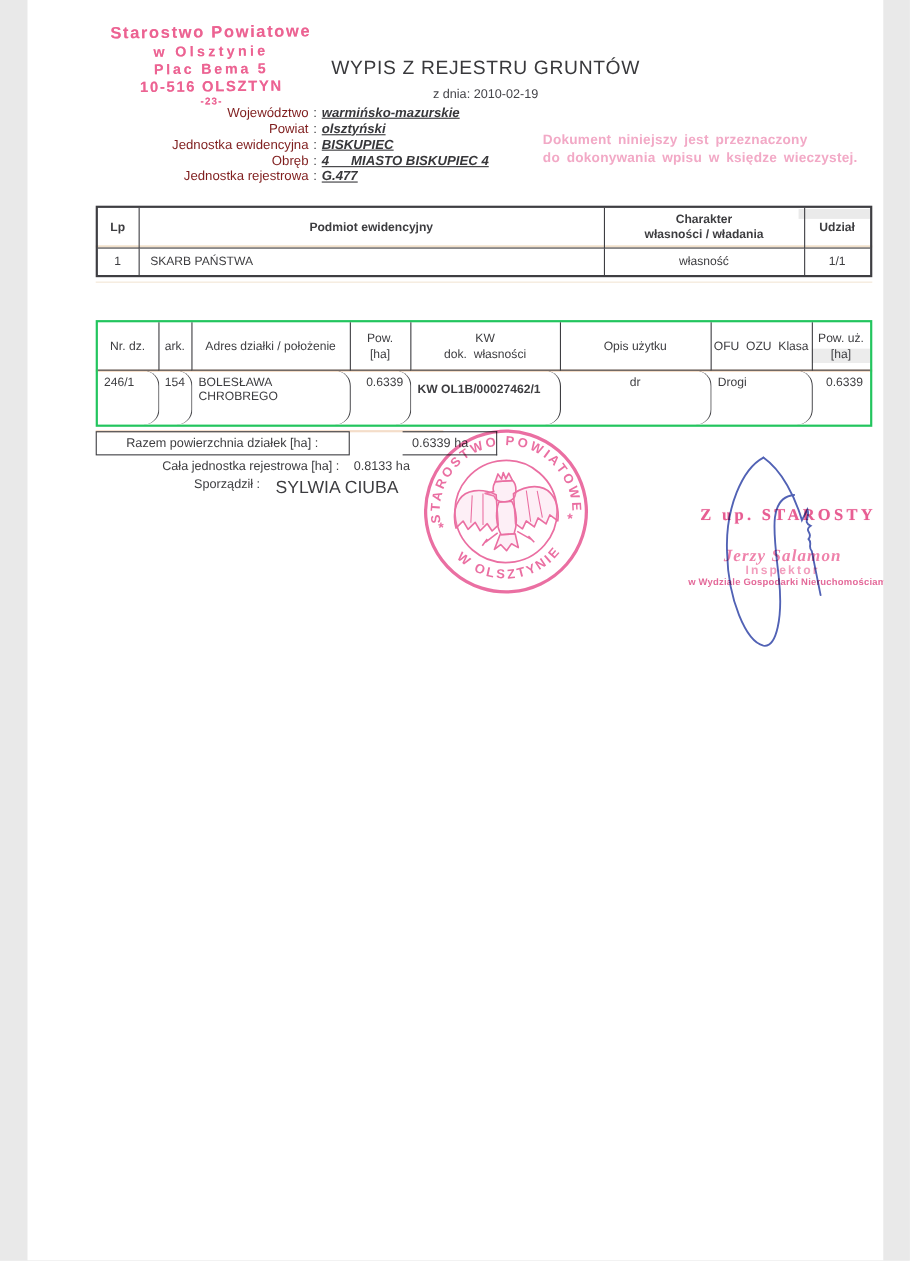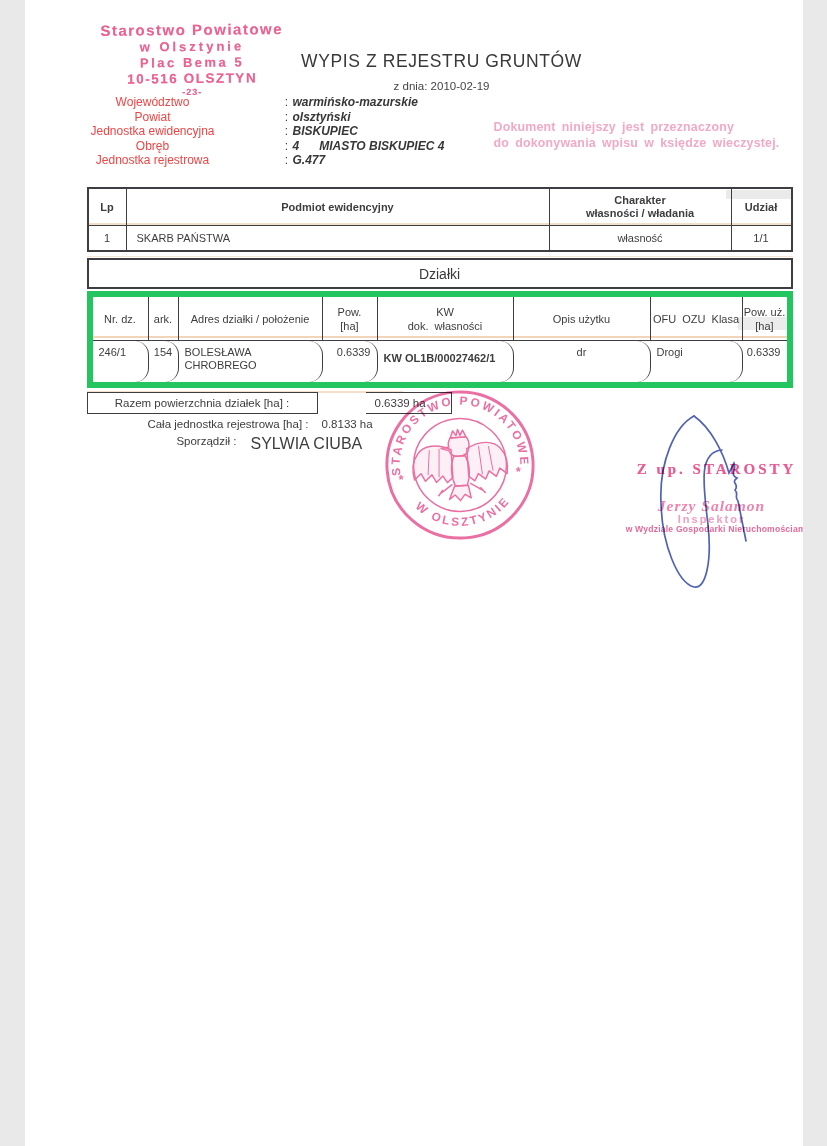--- a/index.html
+++ b/index.html
@@ -28,23 +28,23 @@
     font-size:17.5px; letter-spacing:.6px; color:#39393c; font-weight:500;
   }
   .date-line {
     position:absolute; left:0; top:80px; width:834px; text-align:center;
     font-size:11.5px; color:#45454a;
   }
 
   
   .fields { position:absolute; left:0; top:95px; }
   .frow { display:flex; height:14.5px; align-items:baseline; font-size:12px; }
-  .flabel { display:inline-block; width:256px; text-align:center; color:#ef4444; }
+  .flabel { display:inline-block; width:256px; text-align:right; color:#7f1d1d; }
   .fsep { display:inline-block; width:12px; text-align:center; color:#404044; }
-  .fvalue { font-weight:bold; font-style:italic; white-space:pre; color:#37373a; }
+  .fvalue { font-weight:bold; font-style:italic; white-space:pre; color:#37373a;text-decoration:underline; }
 
   
   .purpose-note {
     position:absolute; left:469px; top:120px; width:310px;
     color:#f2a9c6; font-size:12.4px; line-height:15.5px;
     font-weight:bold; letter-spacing:.2px; word-spacing:2.5px;
   }
 
   
   .art { position:absolute; pointer-events:none; }
@@ -67,21 +67,21 @@
     position:absolute; left:62px; top:258px; width:706px; height:31px;
     border:2px solid #3e3e42; display:flex; align-items:center; justify-content:center;
     font-size:14px; color:#39393c;
   }
 
   
   .t2 {
     position:absolute; left:62px; top:291px; width:706px; height:97px;
     display:grid; grid-template-columns:56px 30px 144px 55px 136px 137px 92px 1fr;
     grid-template-rows:44px 1fr;
-    border:6px solid #22c55e; font-size:11px;
+    border:2px solid #22c55e; font-size:11px;
   }
   .t2 .cell { border-right:1.5px solid #3e3e42; display:flex; align-items:center; justify-content:center; text-align:center; }
   .t2 .cell.last { border-right:none; }
   .t2 .hrow { border-bottom:1.5px solid #3e3e42; }
   .t2 .two { flex-direction:column; line-height:14px; }
   .t2 .d { align-items:flex-start; padding-top:5px;border-radius:14px; }
   .t2 .dl { justify-content:flex-start; text-align:left; padding-left:6px; }
   .t2 .dr { justify-content:flex-end; text-align:right; padding-right:6px; }
   .t2 .kw { padding-top:11px;font-weight:bold; }
   .adres2 { line-height:13px; }
@@ -184,21 +184,20 @@
       <span>Charakter</span>
       <span>własności / władania</span>
     </div>
     <div class="cell hrow last">Udział</div>
     <div class="cell">1</div>
     <div class="cell left">SKARB PAŃSTWA</div>
     <div class="cell">własność</div>
     <div class="cell last">1/1</div>
   </div>
 
-  <div class="band">Działki</div>
 
   <div class="t2">
     <div class="cell hrow">Nr. dz.</div>
     <div class="cell hrow">ark.</div>
     <div class="cell hrow">Adres działki / położenie</div>
     <div class="cell hrow two">
       <span>Pow.</span>
       <span>[ha]</span>
     </div>
     <div class="cell hrow two">

